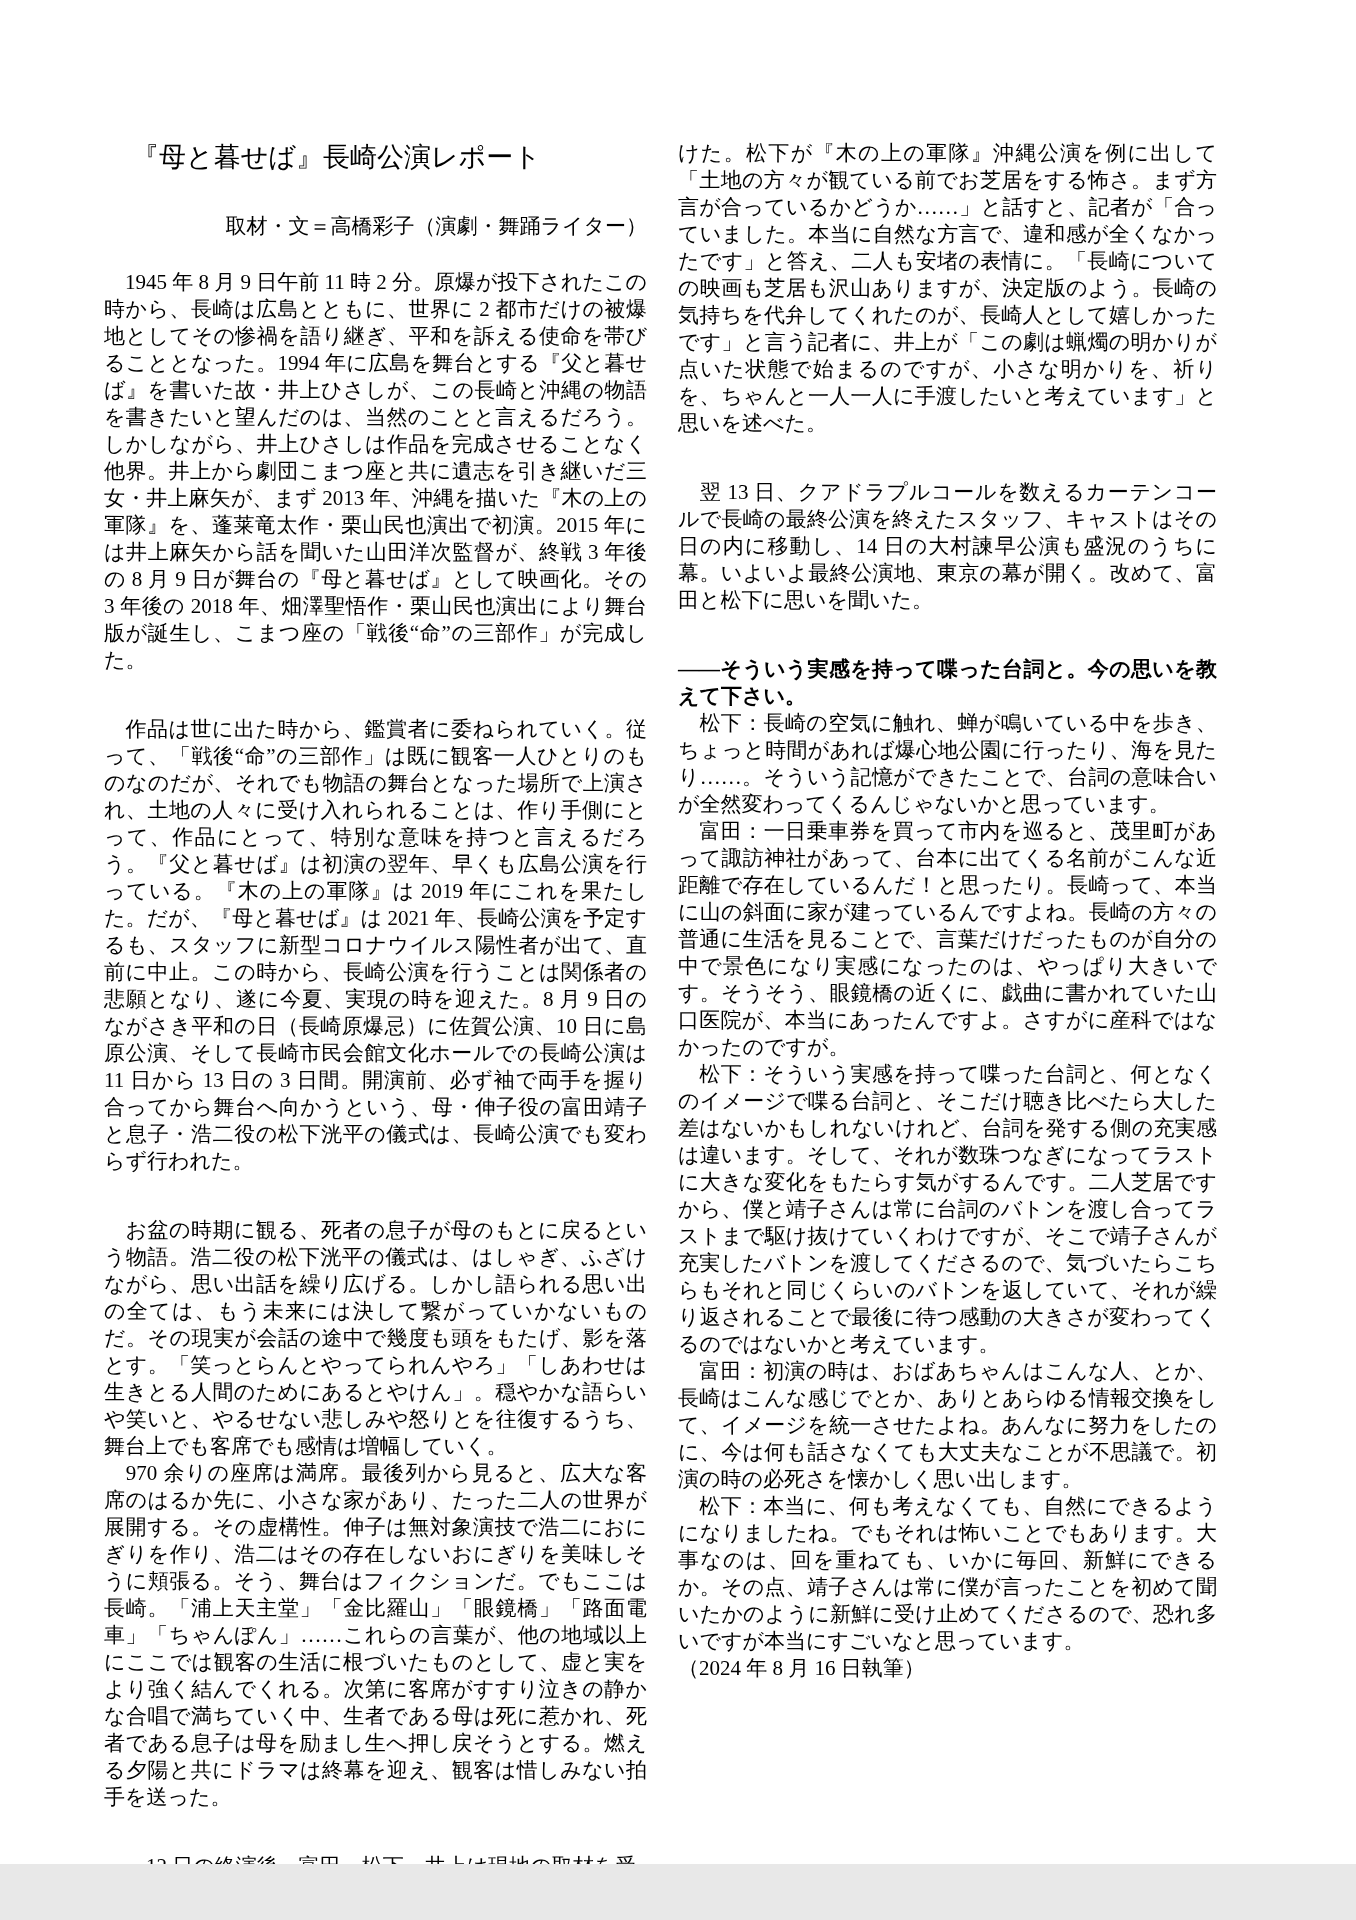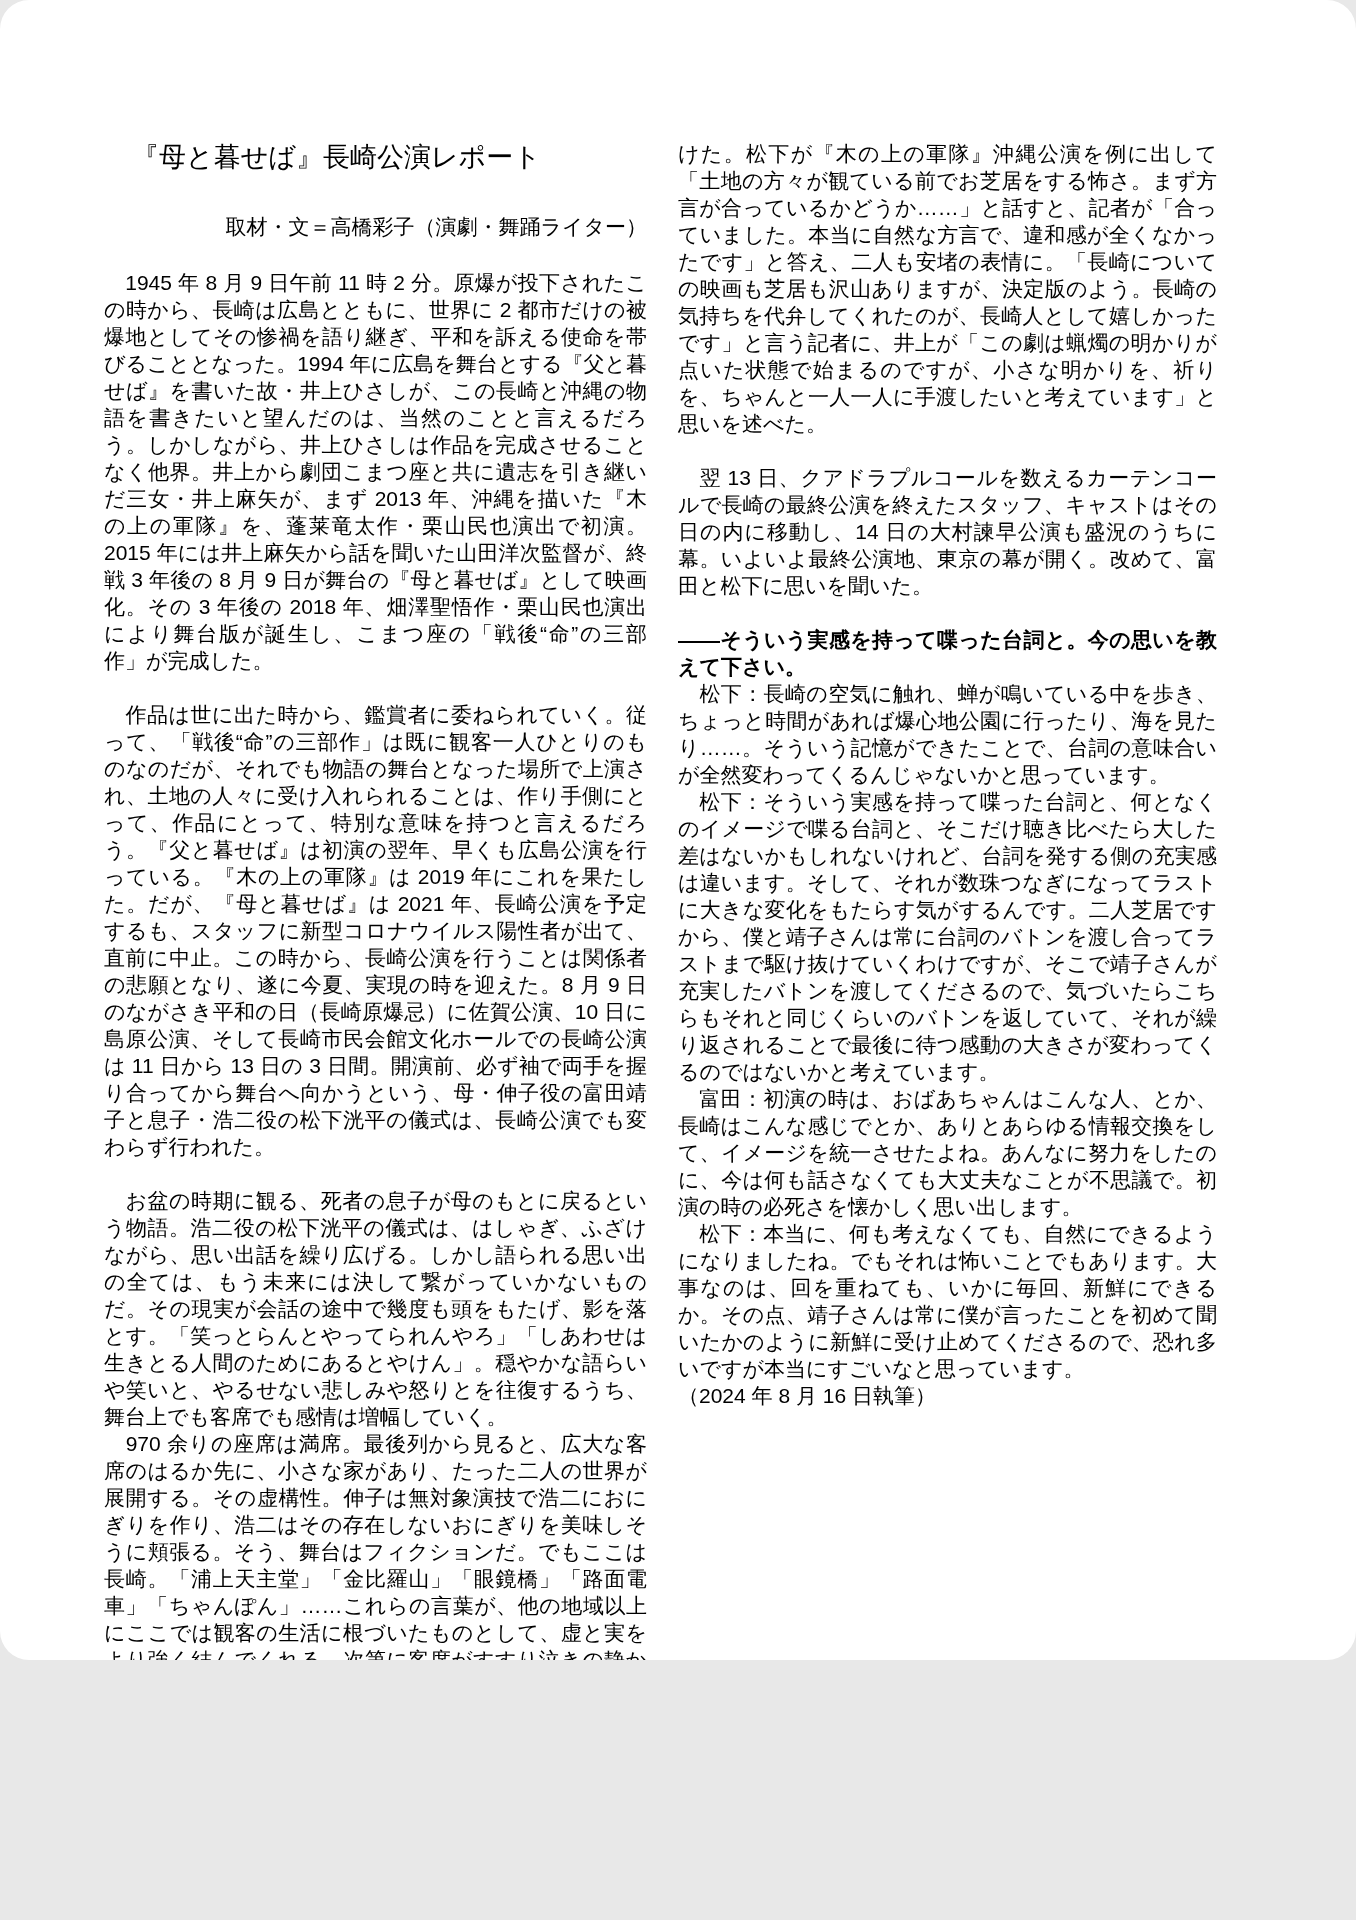--- a/index.html
+++ b/index.html
@@ -1,25 +1,24 @@
 <!DOCTYPE html>
 <html><head>
 <meta charset="utf-8">
 <style>
   html, body { margin: 0; padding: 0; background: #e8e8e8; }
   .page {
     position: relative;
     width: 1356px;
-    height: 1660px;
+    height: 1864px;
     margin: 0 auto;
     background: #ffffff;
     color: #000000;
-    font-family: Liberation Sans, sans-serif;
+    font-family: Liberation Serif, serif;
     overflow: hidden;
-    border-radius: 29px;
   }
   .col {
     position: absolute;
     font-size: 21px;
     line-height: 27px;
     text-align: justify;
     text-justify: inter-ideograph;
     letter-spacing: 0;
   }
   .col-left  { left: 104px; top: 141px; width: 543px; }
@@ -36,21 +35,21 @@
     line-height: 27px;
     padding-left: 20px;
     margin: 0 0 29px 0;
     text-align: right;
   }
   p.para {
     margin: 0;
     font-size: 21px;
     line-height: 27px;
   }
-  p.para.gap { margin-top: 27px; }
+  p.para.gap { margin-top: 42px; }
   p.para.bold { font-weight: bold; }
   p.para.align-right {
     text-align: left;
     padding-right: 36px;
   }
 </style>
 </head>
 <body>
 
 <div class="page">
@@ -65,19 +64,20 @@
         <p class="para gap">　　12 日の終演後、富田、松下、井上は現地の取材を受</p>
       </div>
   </div>
 
   <div class="col col-right">
     <div>
         <p class="para">けた。松下が『木の上の軍隊』沖縄公演を例に出して「土地の方々が観ている前でお芝居をする怖さ。まず方言が合っているかどうか……」と話すと、記者が「合っていました。本当に自然な方言で、違和感が全くなかったです」と答え、二人も安堵の表情に。「長崎についての映画も芝居も沢山ありますが、決定版のよう。長崎の気持ちを代弁してくれたのが、長崎人として嬉しかったです」と言う記者に、井上が「この劇は蝋燭の明かりが点いた状態で始まるのですが、小さな明かりを、祈りを、ちゃんと一人一人に手渡したいと考えています」と思いを述べた。</p>
         <p class="para gap">　翌 13 日、クアドラプルコールを数えるカーテンコールで長崎の最終公演を終えたスタッフ、キャストはその日の内に移動し、14 日の大村諫早公演も盛況のうちに幕。いよいよ最終公演地、東京の幕が開く。改めて、富田と松下に思いを聞いた。</p>
         <p class="para gap bold">――そういう実感を持って喋った台詞と。今の思いを教えて下さい。</p>
         <p class="para">　松下：長崎の空気に触れ、蝉が鳴いている中を歩き、ちょっと時間があれば爆心地公園に行ったり、海を見たり……。そういう記憶ができたことで、台詞の意味合いが全然変わってくるんじゃないかと思っています。</p>
+        <p class="para">　富田：一日乗車券を買って市内を巡ると、茂里町があって諏訪神社があって、台本に出てくる名前がこんな近距離で存在しているんだ！と思ったり。長崎って、本当に山の斜面に家が建っているんですよね。長崎の方々の普通に生活を見ることで、言葉だけだったものが自分の中で景色になり実感になったのは、やっぱり大きいです。そうそう、眼鏡橋の近くに、戯曲に書かれていた山口医院が、本当にあったんですよ。さすがに産科ではなかったのですが。</p>
         <p class="para">　松下：そういう実感を持って喋った台詞と、何となくのイメージで喋る台詞と、そこだけ聴き比べたら大した差はないかもしれないけれど、台詞を発する側の充実感は違います。そして、それが数珠つなぎになってラストに大きな変化をもたらす気がするんです。二人芝居ですから、僕と靖子さんは常に台詞のバトンを渡し合ってラストまで駆け抜けていくわけですが、そこで靖子さんが充実したバトンを渡してくださるので、気づいたらこちらもそれと同じくらいのバトンを返していて、それが繰り返されることで最後に待つ感動の大きさが変わってくるのではないかと考えています。</p>
         <p class="para">　富田：初演の時は、おばあちゃんはこんな人、とか、長崎はこんな感じでとか、ありとあらゆる情報交換をして、イメージを統一させたよね。あんなに努力をしたのに、今は何も話さなくても大丈夫なことが不思議で。初演の時の必死さを懐かしく思い出します。</p>
         <p class="para">　松下：本当に、何も考えなくても、自然にできるようになりましたね。でもそれは怖いことでもあります。大事なのは、回を重ねても、いかに毎回、新鮮にできるか。その点、靖子さんは常に僕が言ったことを初めて聞いたかのように新鮮に受け止めてくださるので、恐れ多いですが本当にすごいなと思っています。</p>
         <p class="para align-right">（2024 年 8 月 16 日執筆）</p>
       </div>
   </div>
 </div>
 
 </body></html>

